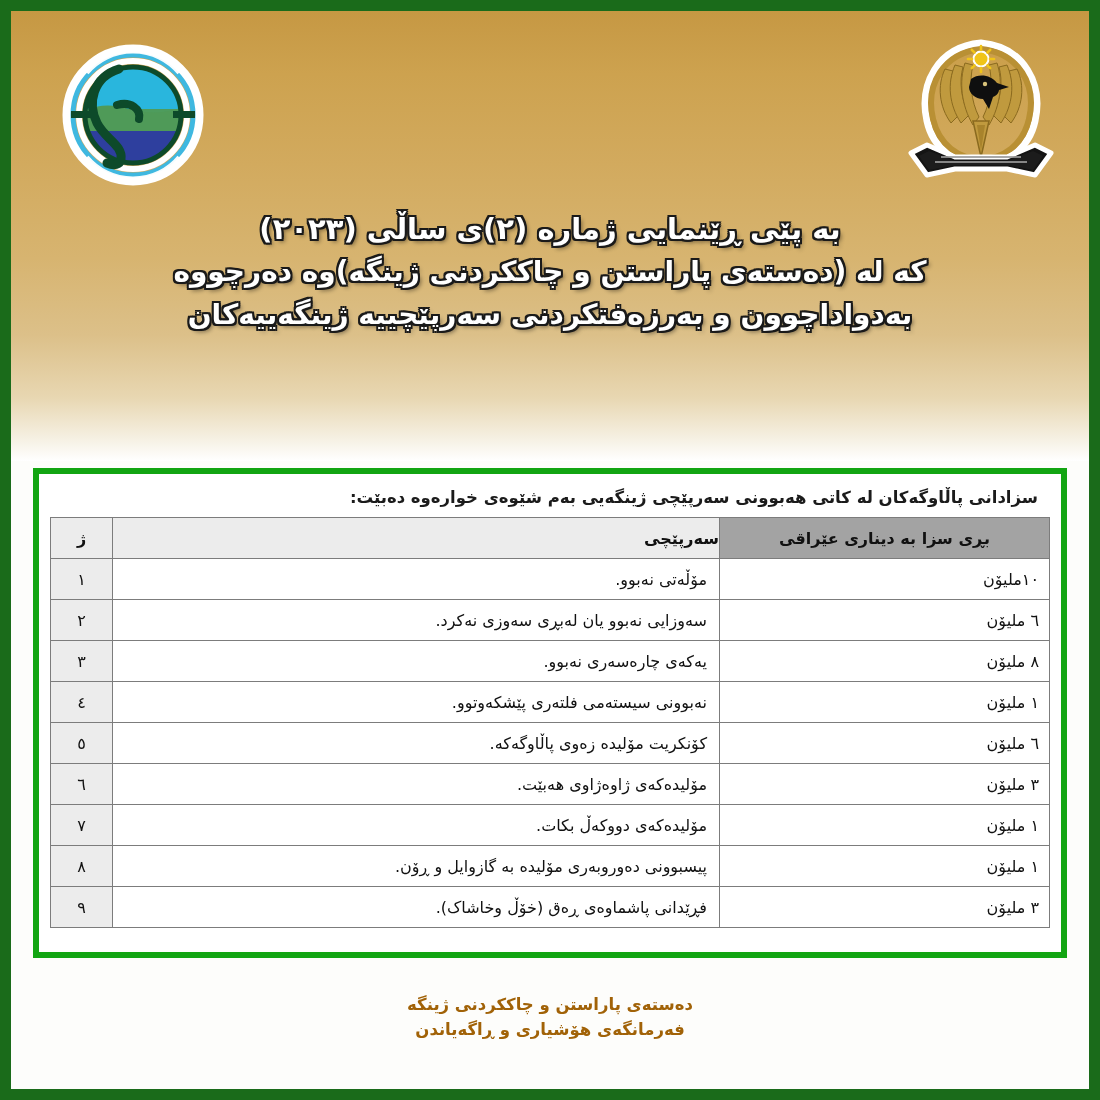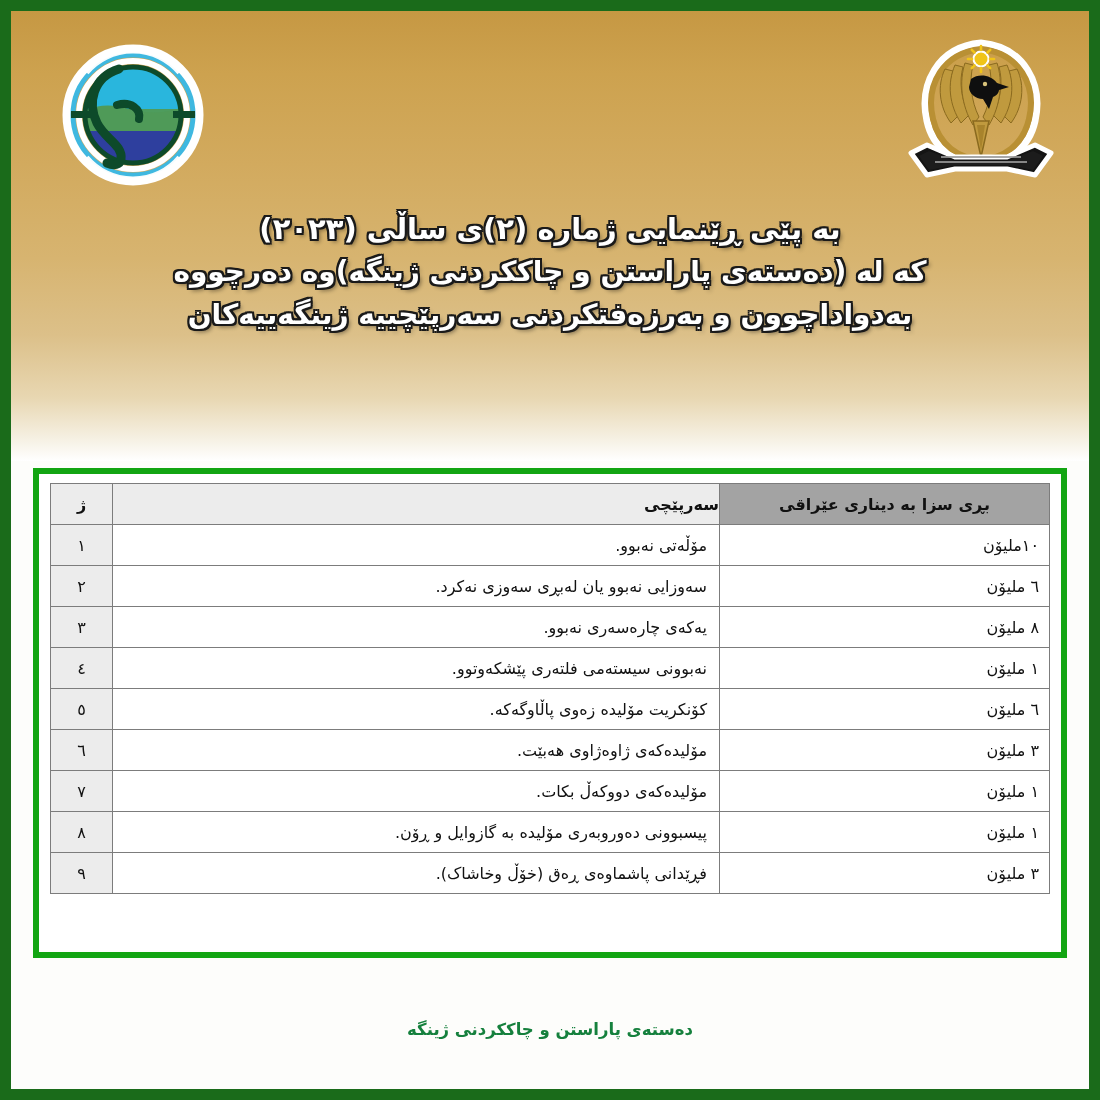--- a/index.html
+++ b/index.html
@@ -172,21 +172,21 @@
     position: absolute;
     bottom: 46px;
     left: 0;
     right: 0;
     text-align: center;
     direction: rtl;
   }
   .footer-line {
     font-size: 16.5px;
     font-weight: bold;
-    color: #15803d;
+    color: #a16207;
     line-height: 1.55;
   }
 
   
   svg { display: block; width: 100%; height: 100%; }
 </style>
 </head>
 <body>
 
 <div class="poster">
@@ -288,20 +288,21 @@
   </div>
 
   <div class="title-block">
     <div class="title-line l1">بە پێی ڕێنمایی ژمارە (٢)ی ساڵی (٢٠٢٣)</div>
     <div class="title-line l3">کە لە (دەستەی پاراستن و چاککردنی ژینگە)وە دەرچووە</div>
     <div class="title-line l2">بەدواداچوون و بەرزەفتکردنی سەرپێچییە ژینگەییەکان</div>
   </div>
 
   <div class="panel">
 
+    <div class="panel-caption">سزادانی پاڵاوگەکان لە کاتی هەبوونی سەرپێچی ژینگەیی بەم شێوەی خوارەوە دەبێت:</div>
 
     <table class="pen-table">
       <colgroup>
         <col class="c-amount">
         <col class="c-desc">
         <col class="c-num">
       </colgroup>
       <thead>
         <tr>
           <th class="h-amount">بڕی سزا بە دیناری عێراقی</th>
@@ -354,15 +355,16 @@
           <td class="t-amount">٣ ملیۆن</td>
           <td class="t-desc">فڕێدانی پاشماوەی ڕەق (خۆڵ وخاشاک).</td>
           <td class="t-num">٩</td>
         </tr>
       </tbody>
     </table>
   </div>
 
   <div class="footer">
     <div class="footer-line">دەستەی پاراستن و چاککردنی ژینگە</div>
+    <div class="footer-line">فەرمانگەی هۆشیاری و ڕاگەیاندن</div>
   </div>
 
 </div>
 
 </body></html>

